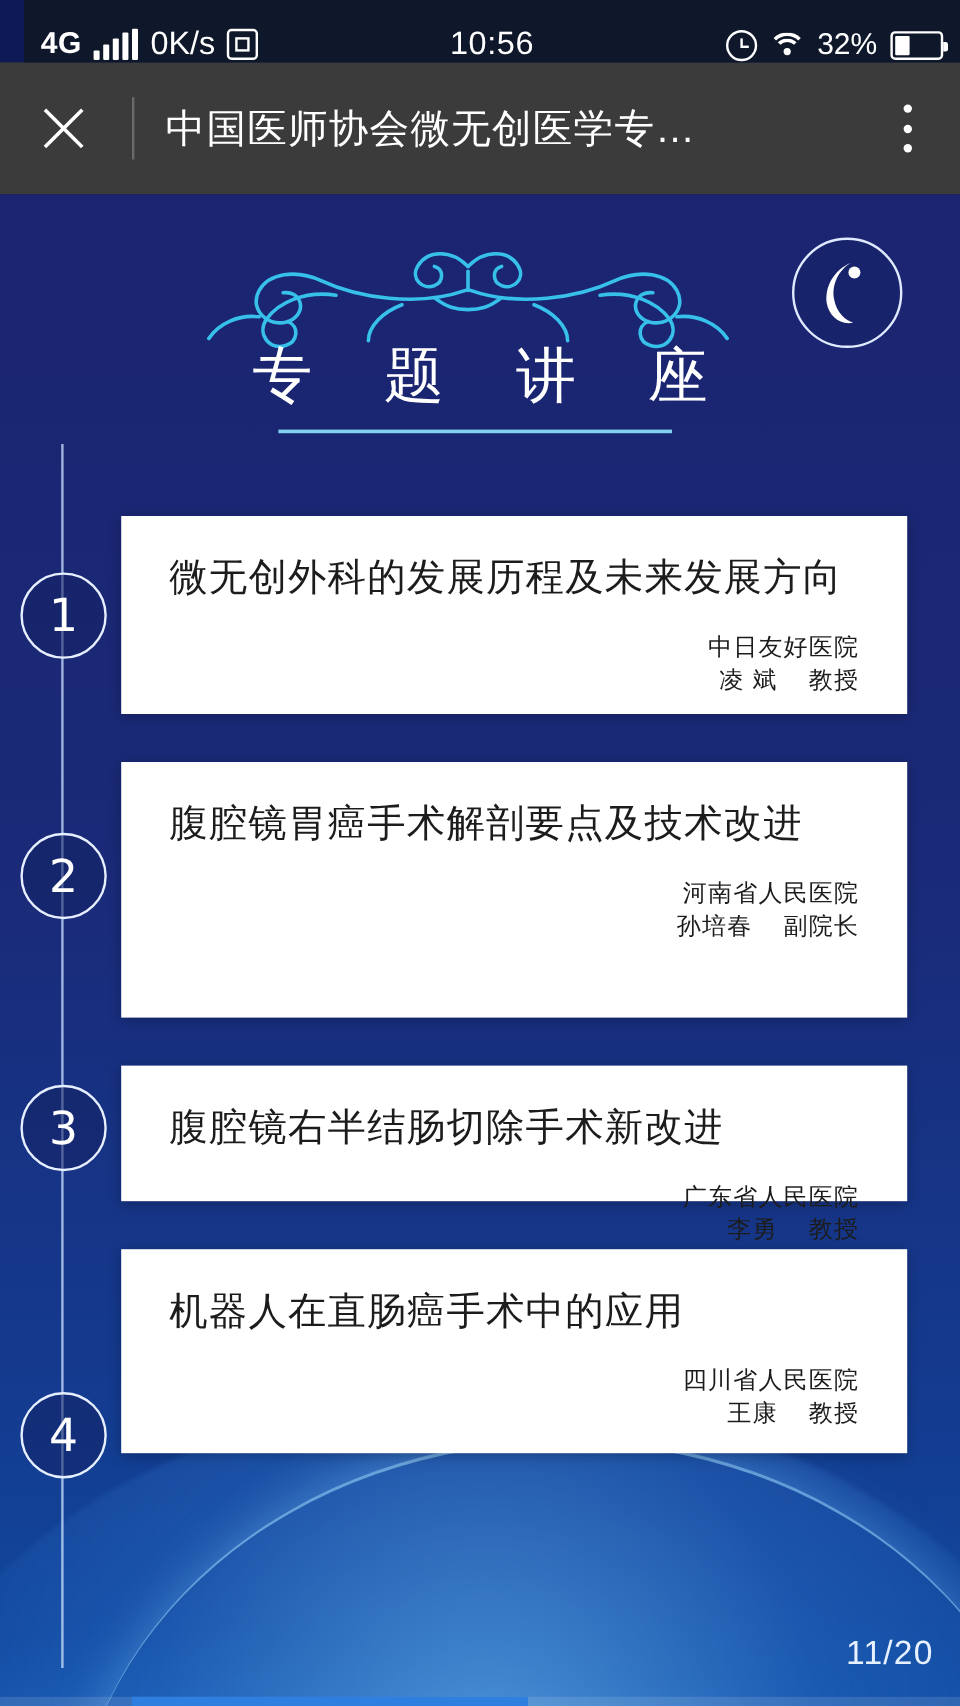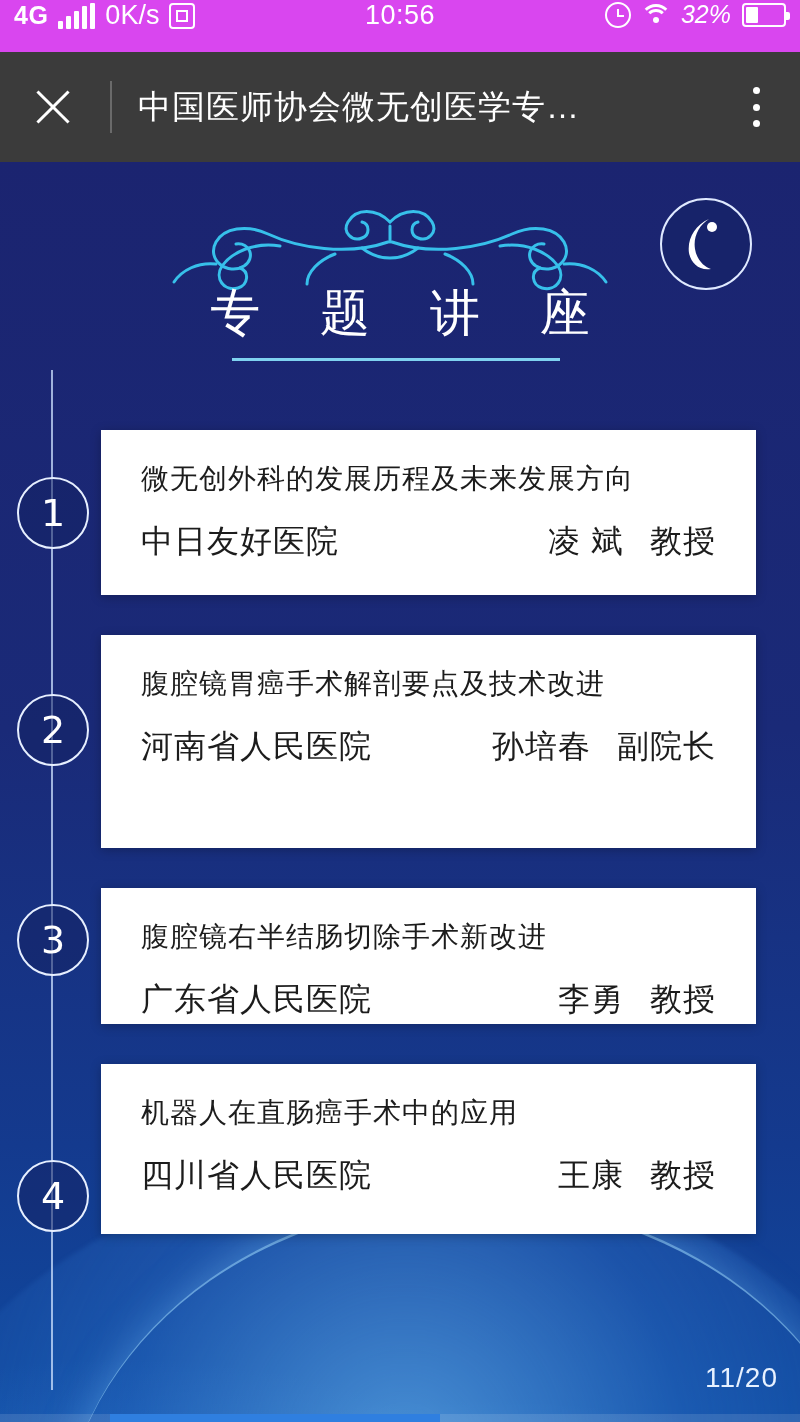--- a/index.html
+++ b/index.html
@@ -15,27 +15,28 @@
     width: 800px;
     height: 1422px;
     overflow: hidden;
     background: #0d1a55;
   }
 
   
   .statusbar {
     position: relative;
     height: 52px;
-    background: #d946ef;
+    background: #0f172a;
     color: #ffffff;
     display: flex;
-    align-items: flex-start;
+    align-items: flex-end;
     font-size: 26px;
     padding: 0 14px;
     box-sizing: border-box;
+    margin-left: 20px;
   }
   .sb-left {
     display: flex;
     align-items: center;
     gap: 10px;
   }
   .sb-net {
     font-size: 25px;
     font-weight: bold;
     letter-spacing: 0.5px;
@@ -80,21 +81,20 @@
     text-align: center;
     font-size: 27px;
     letter-spacing: 0.5px;
   }
   .sb-right {
     margin-left: auto;
     display: flex;
     align-items: center;
     gap: 11px;
     font-size: 25px;
-    font-style: italic;
   }
   .clock-icon {
     width: 26px; height: 26px;
     border: 2px solid #fff;
     border-radius: 50%;
     position: relative;
     box-sizing: border-box;
   }
   .clock-icon::before {
     content: "";
@@ -324,40 +324,41 @@
   }
   .card {
     background: #ffffff;
     box-sizing: border-box;
     padding: 30px 40px 26px 40px;
     margin-bottom: 40px;
     color: #1c1c1c;
     box-shadow: 0 2px 10px rgba(0,0,0,0.25);
   }
   .card-title {
-    font-size: 28px;
+    font-size: 32px;
     letter-spacing: 1px;
     margin-bottom: 22px;
     white-space: nowrap;
   }
   .card-row {
     display: flex;
     align-items: flex-end;
-    font-size: 32px;
+    font-size: 20px;
     letter-spacing: 1px;
+    flex-direction: column;
   }
   .card-org { flex: 0 0 auto; }
   .card-person {
     margin-left: auto;
     display: flex;
     gap: 26px;
   }
   .card-h1 { height: 165px; }
   .card-h2 { height: 213px; }
-  .card-h3 { height: 136px; }
+  .card-h3 { height: 113px; }
   .card-h4 { height: 170px; }
 
   .page-num {
     position: absolute;
     right: 22px;
     bottom: 28px;
     color: #e7f1ff;
     font-size: 28px;
     letter-spacing: 1px;
   }

